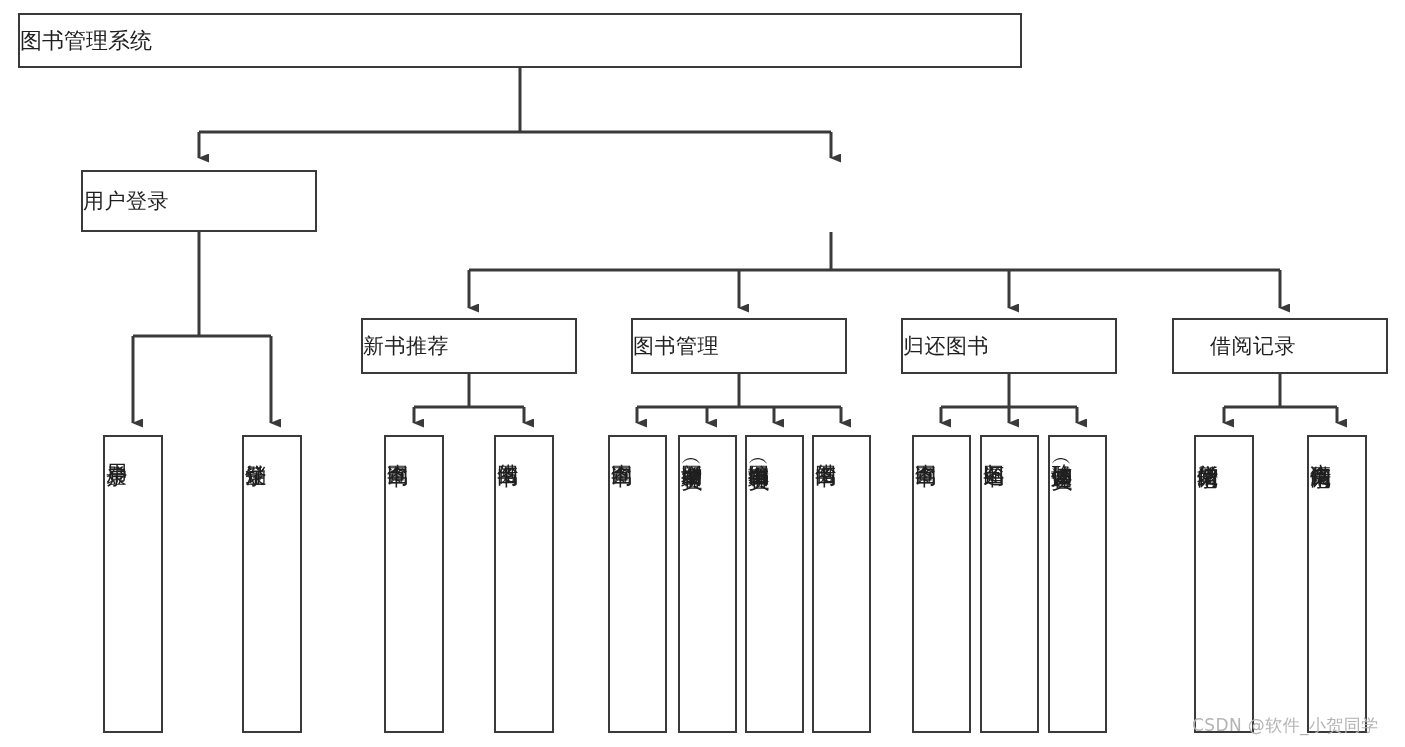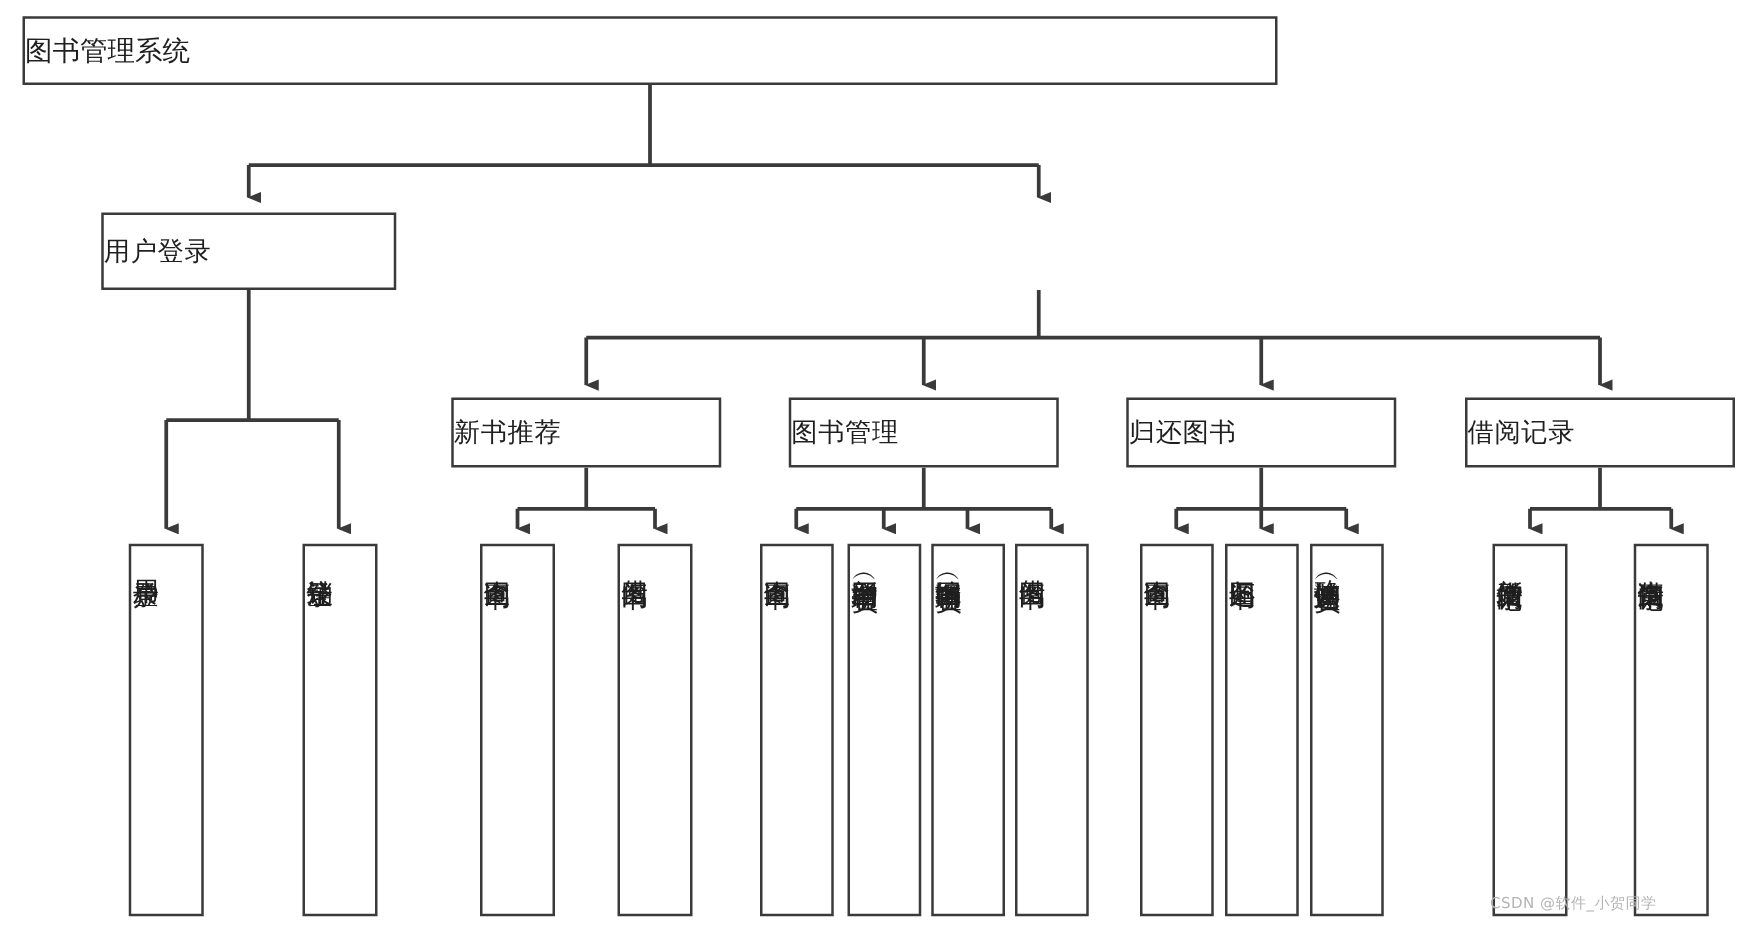--- a/index.html
+++ b/index.html
@@ -51,21 +51,21 @@
     writing-mode: vertical-rl;
     text-orientation: upright;
     font-size: 21px;
     line-height: 1.08;
     letter-spacing: 1px;
     white-space: nowrap;
     color: #1f1f1f;
   }
   .watermark {
     position: absolute;
-    font-size: 12px;
+    font-size: 17px;
     color: #b4b4b4;
     white-space: nowrap;
     letter-spacing: 0.4px;
   }
 </style>
 </head>
 <body>
 
 <div id="diagram-canvas">
 
@@ -130,21 +130,21 @@
 
   <div class="node node-h" style="left:361px; top:318px; width:216px; height:56px;">
     <span>新书推荐</span>
   </div>
   <div class="node node-h" style="left:631px; top:318px; width:216px; height:56px;">
     <span>图书管理</span>
   </div>
   <div class="node node-h" style="left:901px; top:318px; width:216px; height:56px;">
     <span>归还图书</span>
   </div>
-  <div class="node node-h" style="left:1172px; top:318px; width:216px; height:56px;">
+  <div class="node node-h" style="left:1172px; top:318px; width:216px; height:56px;padding-left:36px;">
     <span>借阅记录</span>
   </div>
 
   <div class="node node-leaf" style="left:103px; top:435px; width:60px; height:298px;">
     <span class="vtext">用户登录</span>
   </div>
   <div class="node node-leaf" style="left:242px; top:435px; width:60px; height:298px;">
     <span class="vtext">注销登录</span>
   </div>
 

